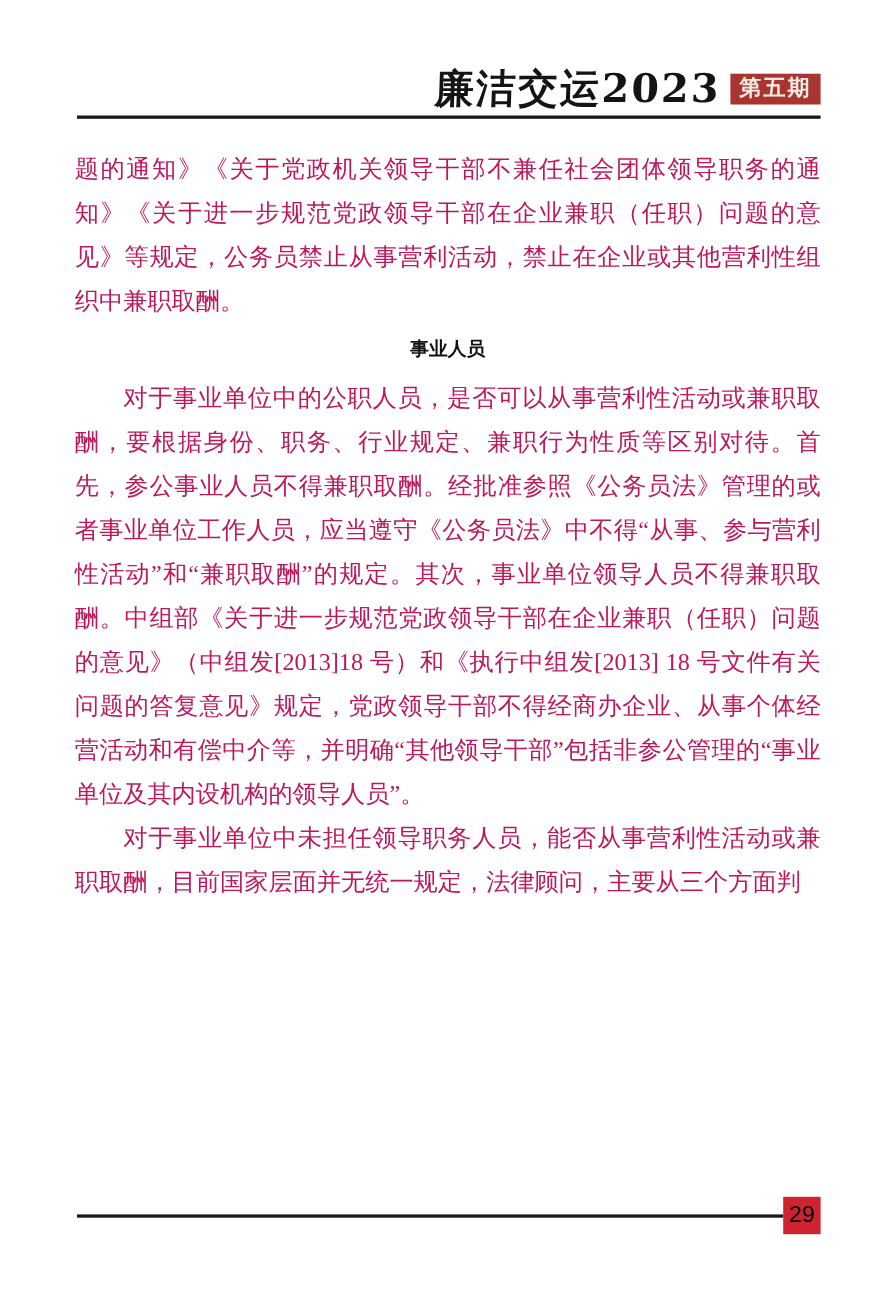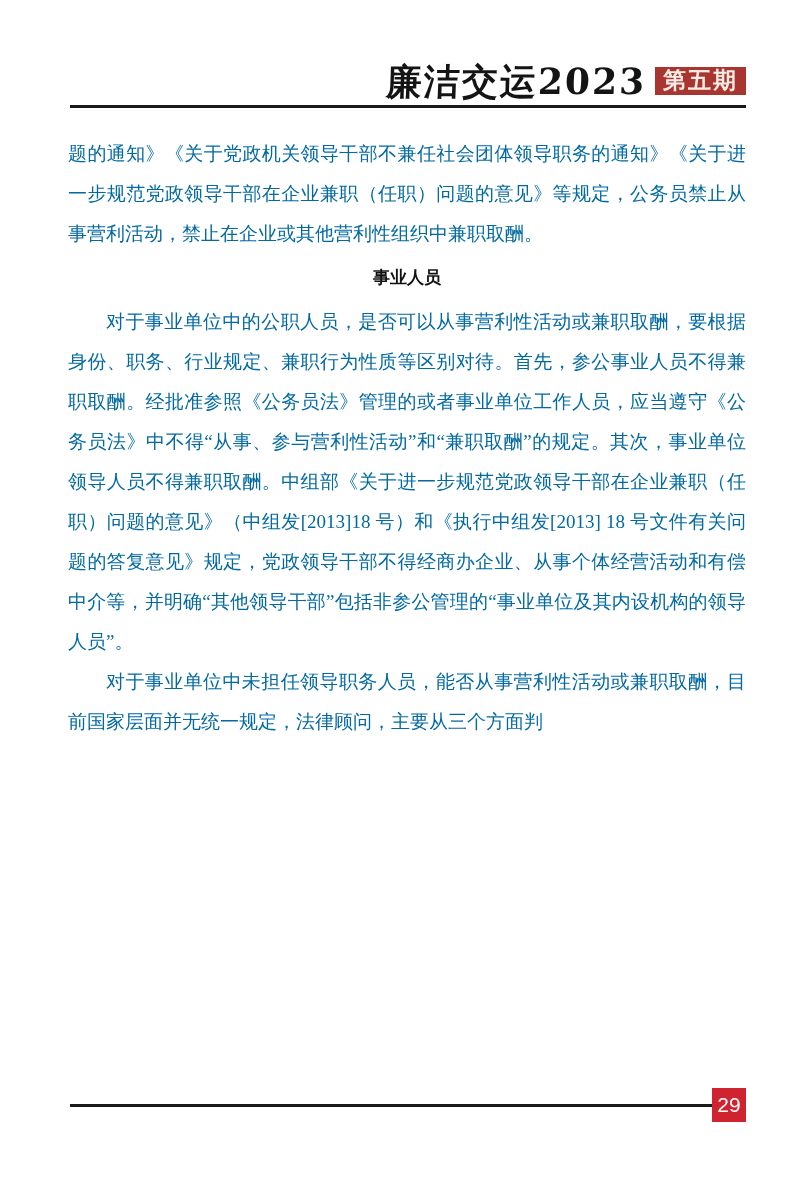--- a/index.html
+++ b/index.html
@@ -42,45 +42,45 @@
     line-height: 38px;
     letter-spacing: 2px;
     color: #141414;
     transform: skewX(-2deg);
   }
   .issue-badge {
     background: #a93531;
     color: #f4ece4;
     font-family: "Liberation Serif", serif;
     font-weight: bold;
-    font-size: 23px;
+    font-size: 20px;
     line-height: 19px;
     padding: 4px 8px 5px 8px;
     letter-spacing: 2px;
     white-space: nowrap;
   }
   .header-rule {
     height: 0;
     border-top: 3px solid #1a1a1a;
   }
 
   
   .content {
     position: absolute;
     top: 134px;
     left: 68px;
     width: 678px;
   }
   .para {
     margin: 0;
-    font-size: 19px;
+    font-size: 22px;
     line-height: 40px;
     text-align: justify;
     text-justify: inter-ideograph;
-    color: #0369a1;
+    color: #be185d;
   }
   .para.indent {
     text-indent: 2em;
   }
   .section-heading {
     margin: 0;
     font-family: "Liberation Sans", sans-serif;
     font-weight: bold;
     font-size: 17px;
     line-height: 48px;
@@ -100,21 +100,21 @@
   }
   .footer-rule {
     flex: 1;
     height: 0;
     border-top: 3px solid #1a1a1a;
   }
   .page-number-badge {
     width: 34px;
     height: 34px;
     background: #cf2430;
-    color: #ffffff;
+    color: #000000;
     font-family: "Liberation Sans", sans-serif;
     font-size: 21px;
     display: flex;
     align-items: center;
     justify-content: center;
   }
 </style>
 </head>
 <body>
 

